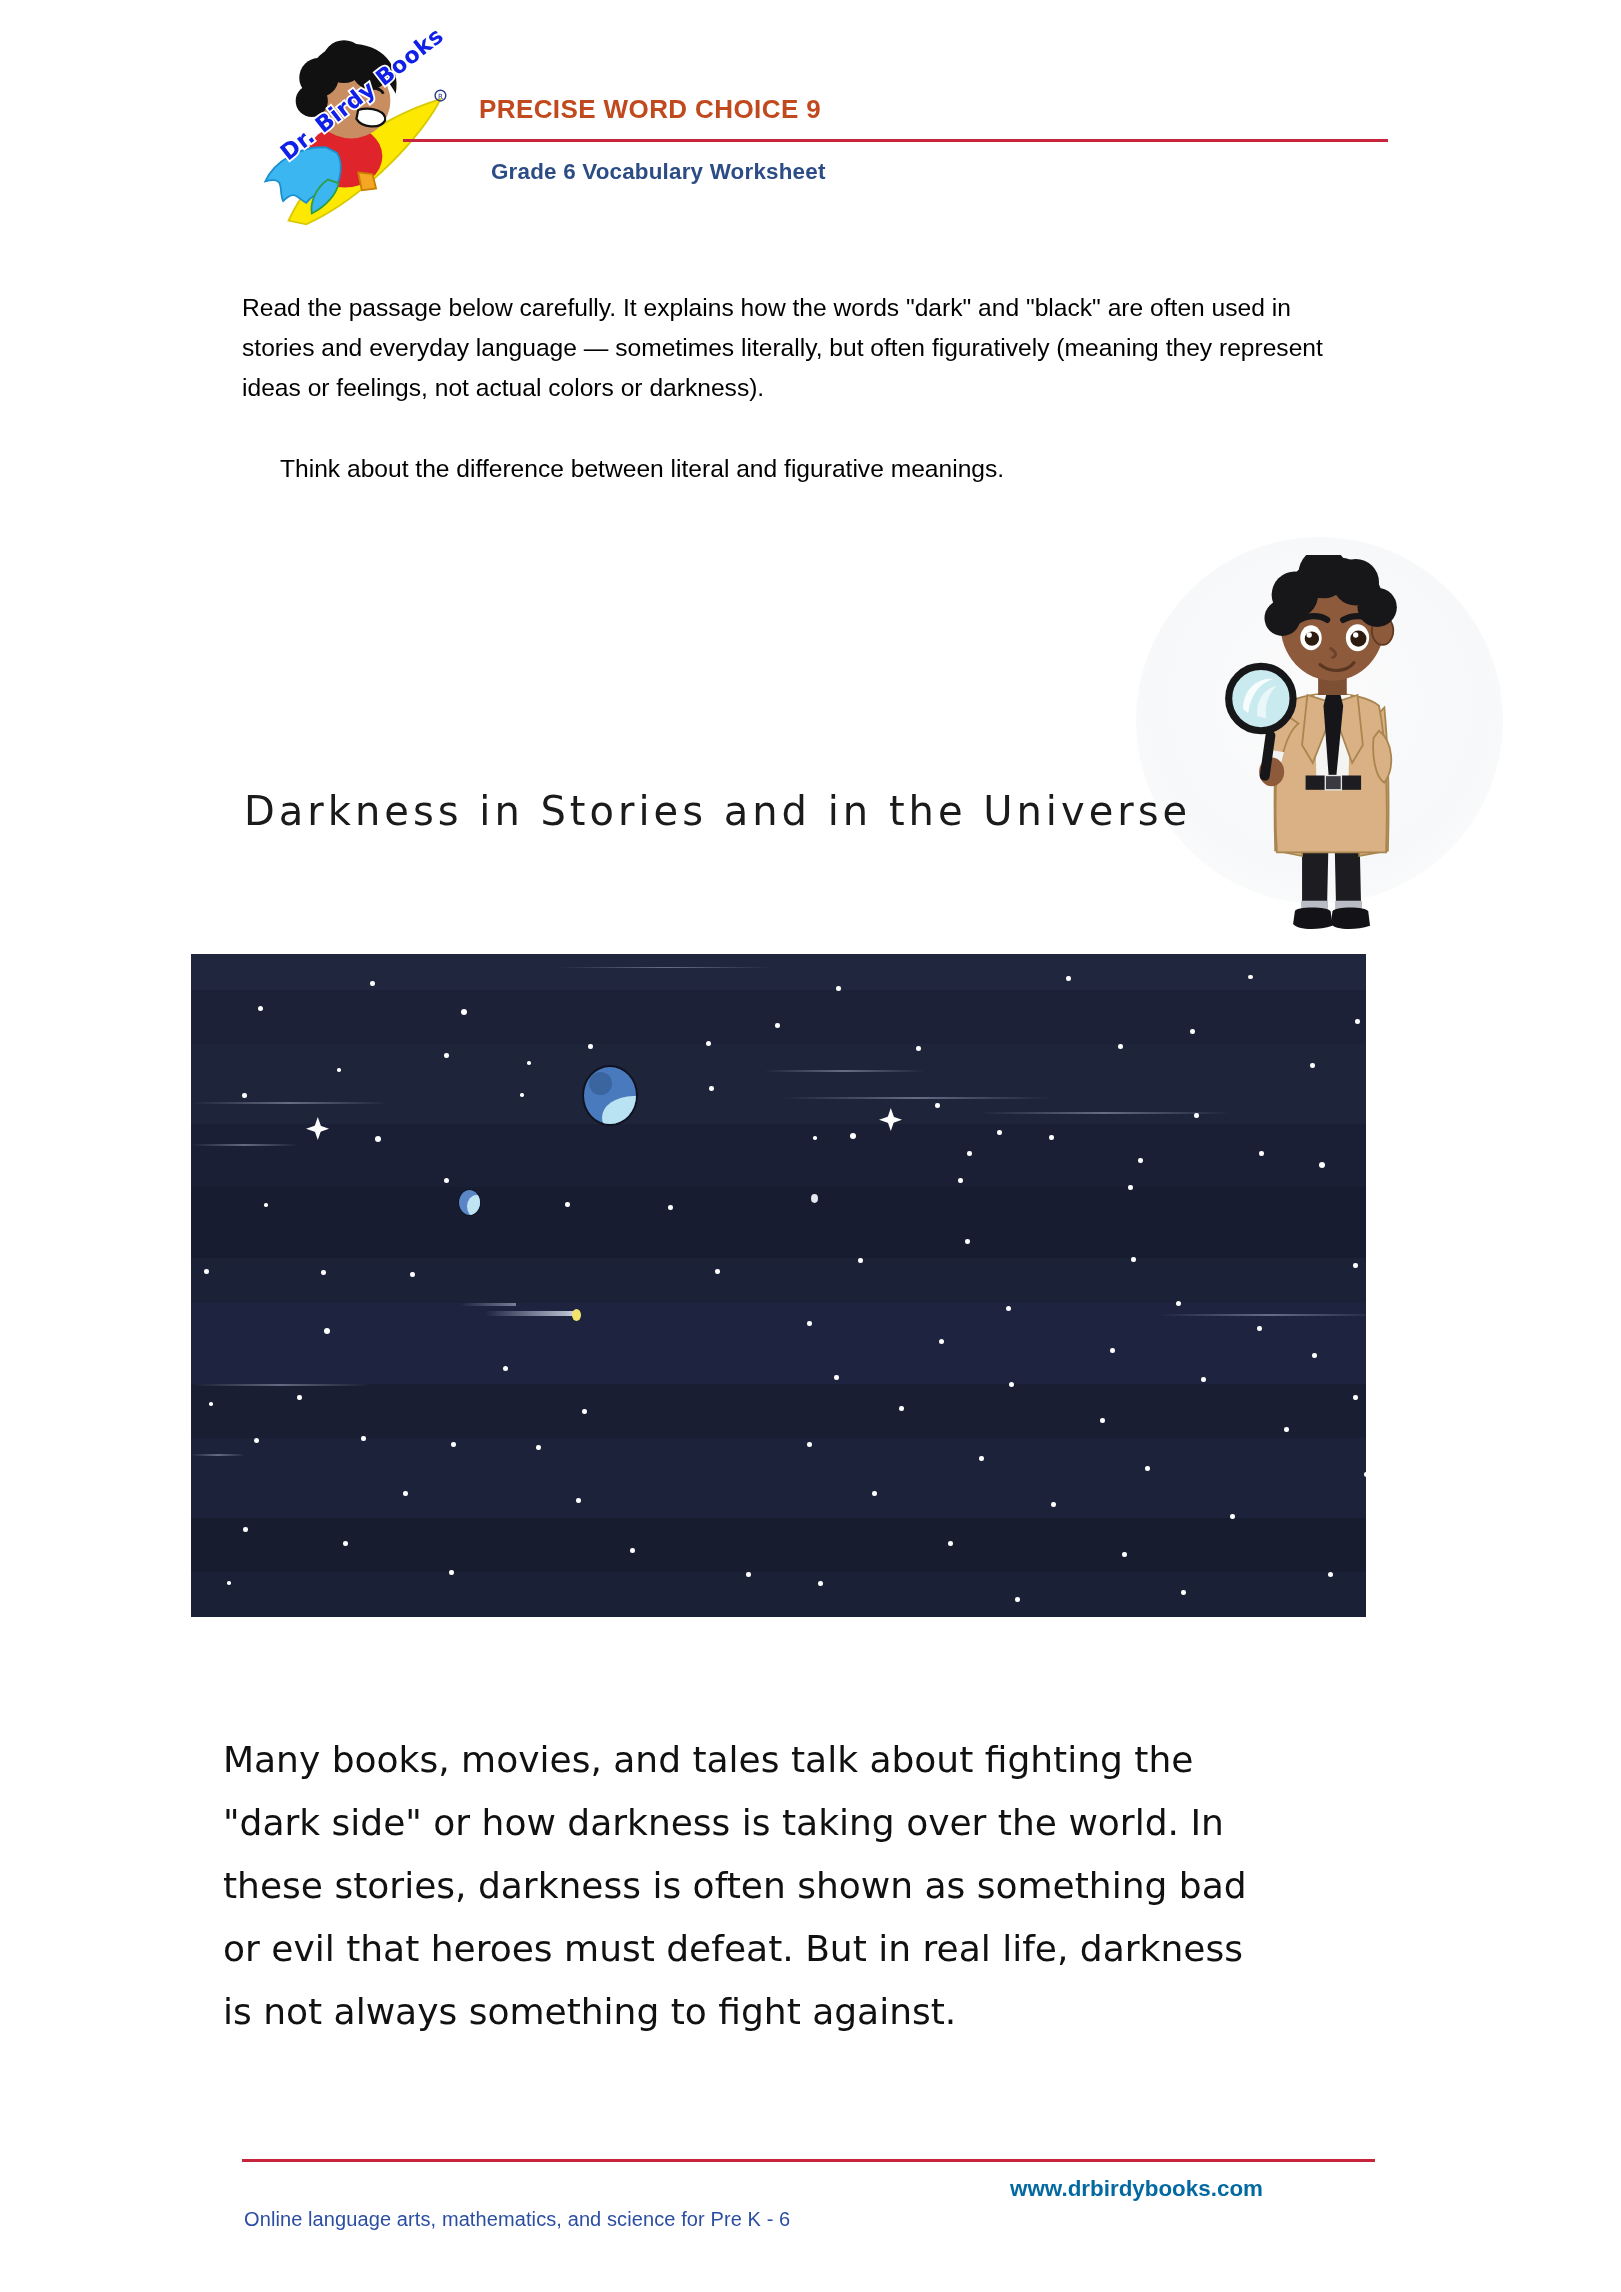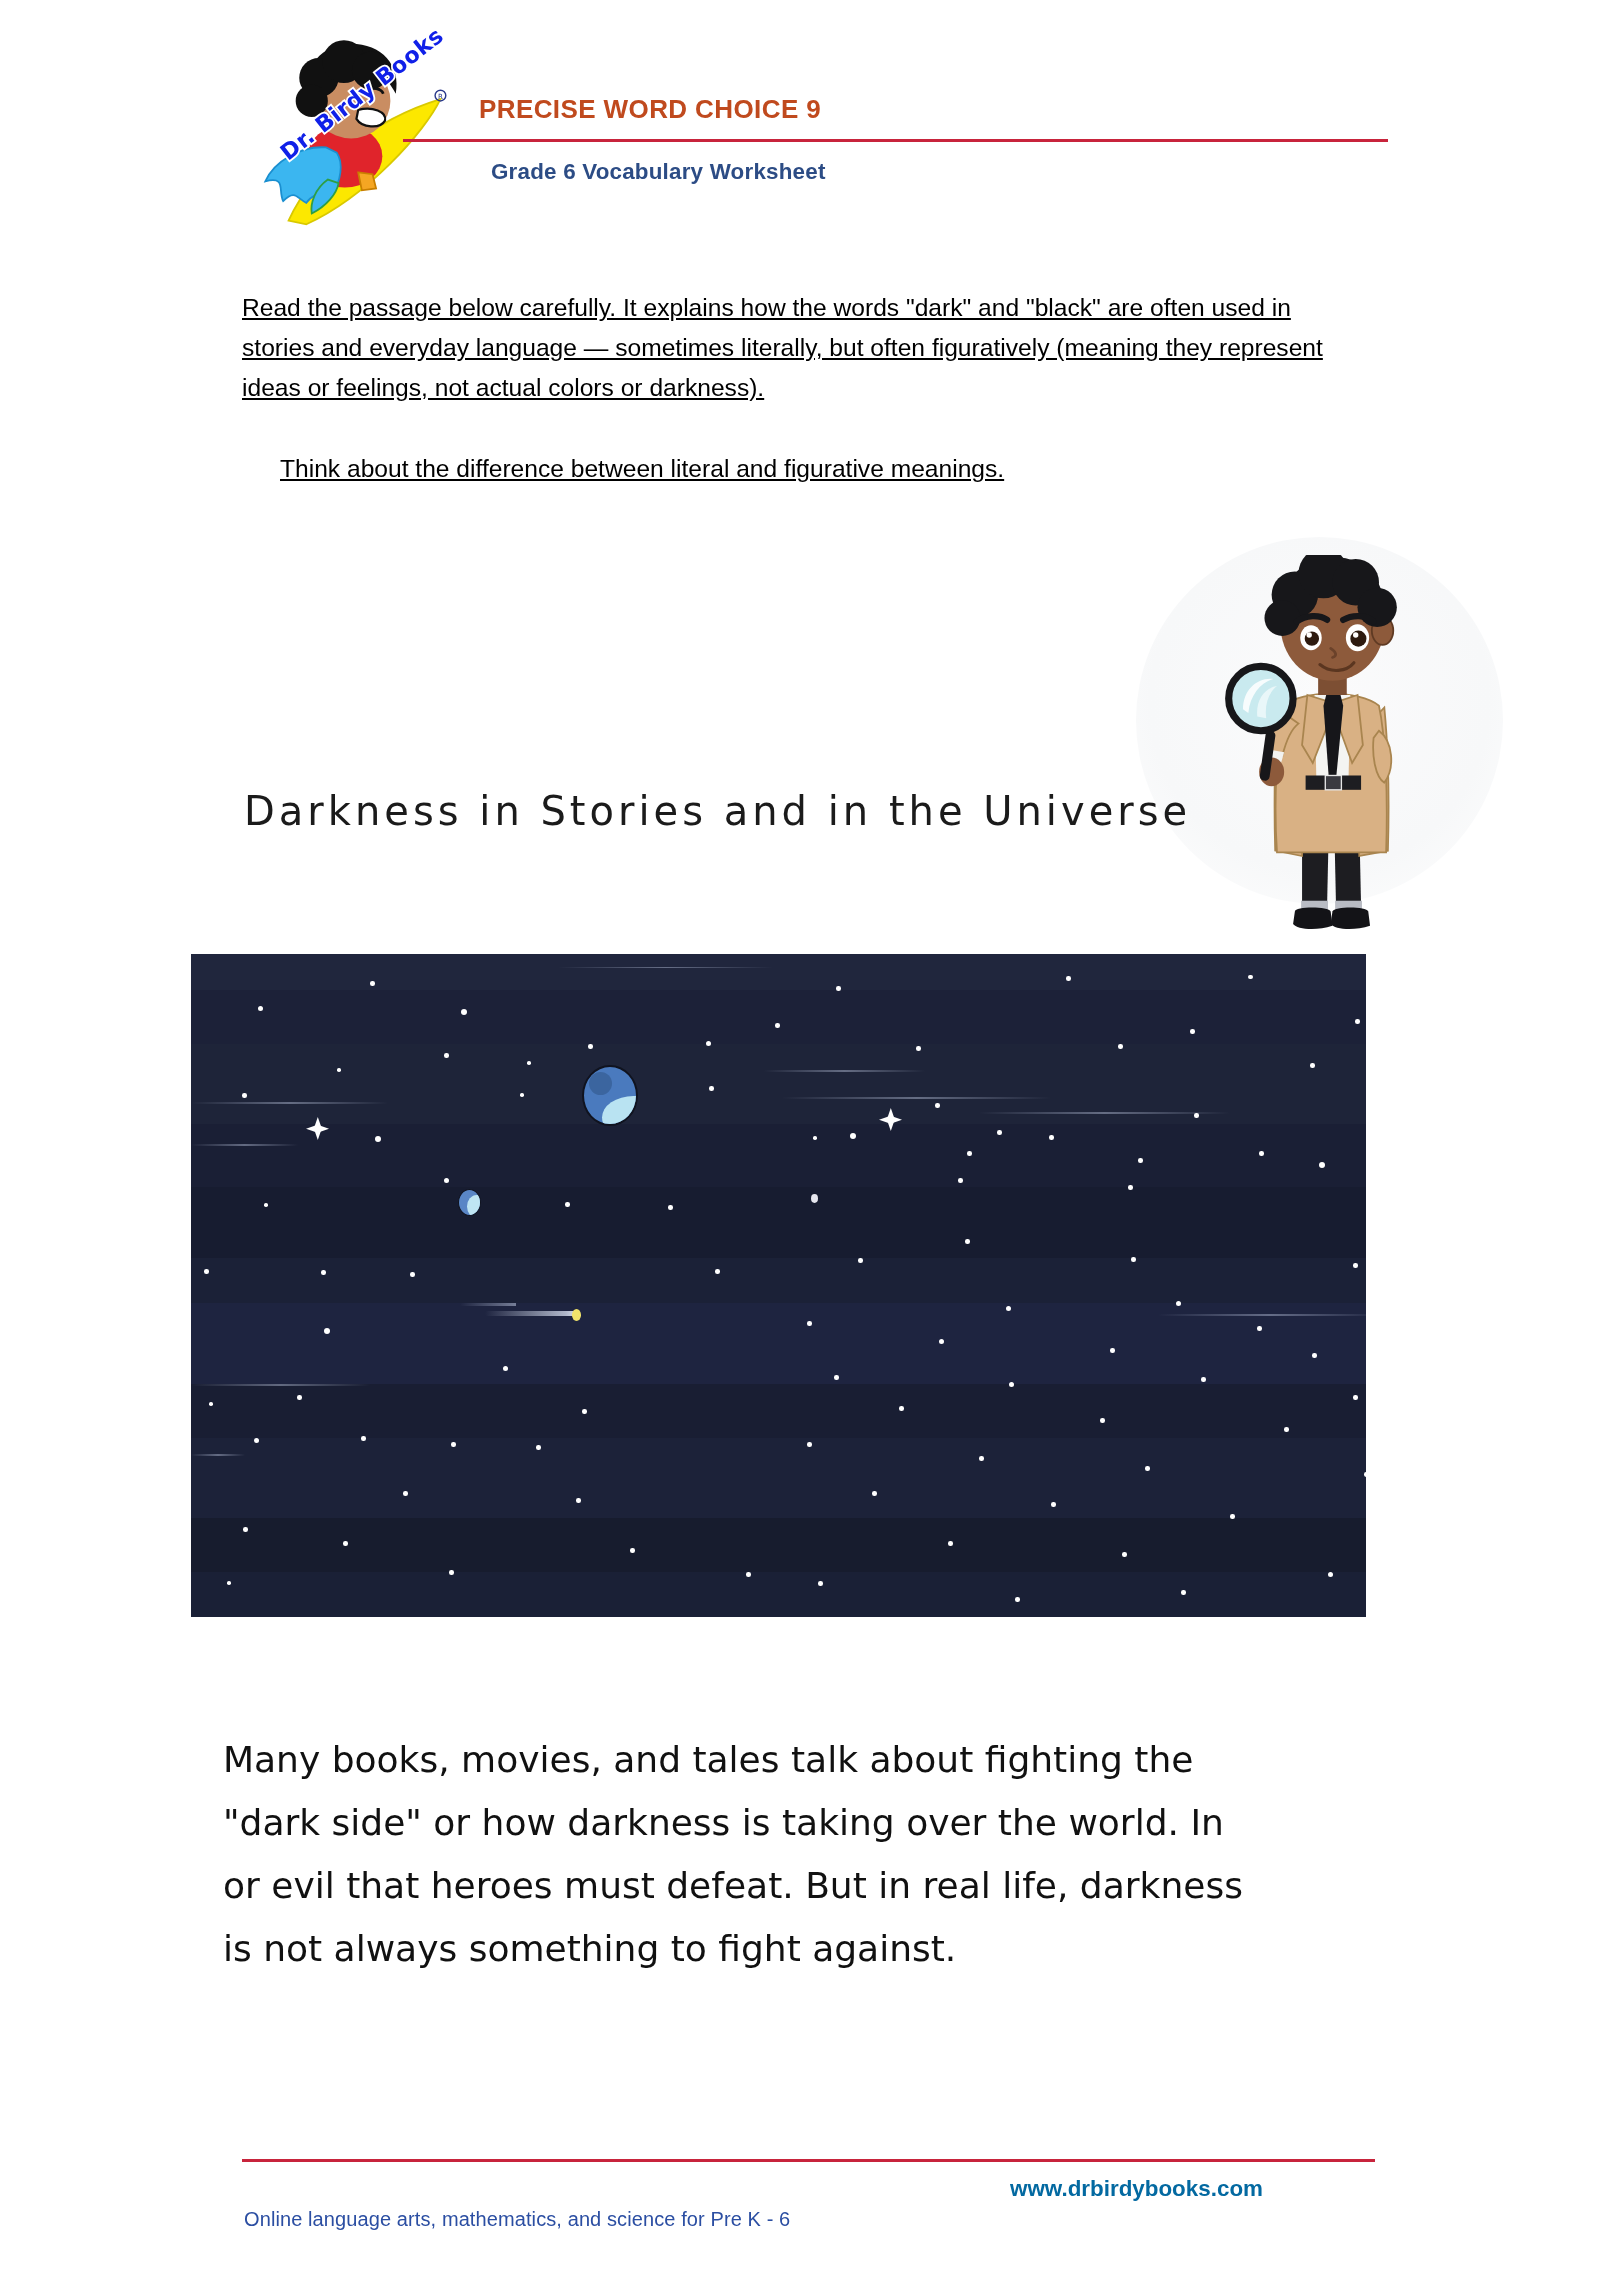--- a/index.html
+++ b/index.html
@@ -57,21 +57,20 @@
     font-weight: bold;
     color: #2C4C85;
     letter-spacing: 0.2px;
   }
 
   
   .instructions {
     position: absolute;
     left: 242px; top: 288px;
     width: 1128px;
-    text-decoration: underline;
   }
   .instr-p1 {
     font-size: 24.6px;
     line-height: 40px;
     color: #000;
     width: 1119px;
   }
   .instr-p2 {
     margin-top: 41px;
     margin-left: 38px;
@@ -507,20 +506,21 @@
     <div class="star" style="left:931px;top:598px;width:4.5px;height:4.5px;"></div>
     <div class="star" style="left:1137px;top:618px;width:5.4px;height:5.4px;"></div>
     <div class="star" style="left:627px;top:627px;width:4.5px;height:4.5px;"></div>
     <div class="star" style="left:990px;top:636px;width:4.5px;height:4.5px;"></div>
     <div class="star" style="left:824px;top:643px;width:4.5px;height:4.5px;"></div>
   </div>
 
   <div class="passage">
     <span>Many books, movies, and tales talk about fighting the</span>
     <span>"dark side" or how darkness is taking over the world. In</span>
+    <span>these stories, darkness is often shown as something bad</span>
     <span>or evil that heroes must defeat. But in real life, darkness</span>
     <span>is not always something to fight against.</span>
   </div>
 
   <div class="footer-rule"></div>
   <div class="footer-left">Online language arts, mathematics, and science for Pre K - 6</div>
   <div class="footer-right">www.drbirdybooks.com</div>
 
 </div>
 

